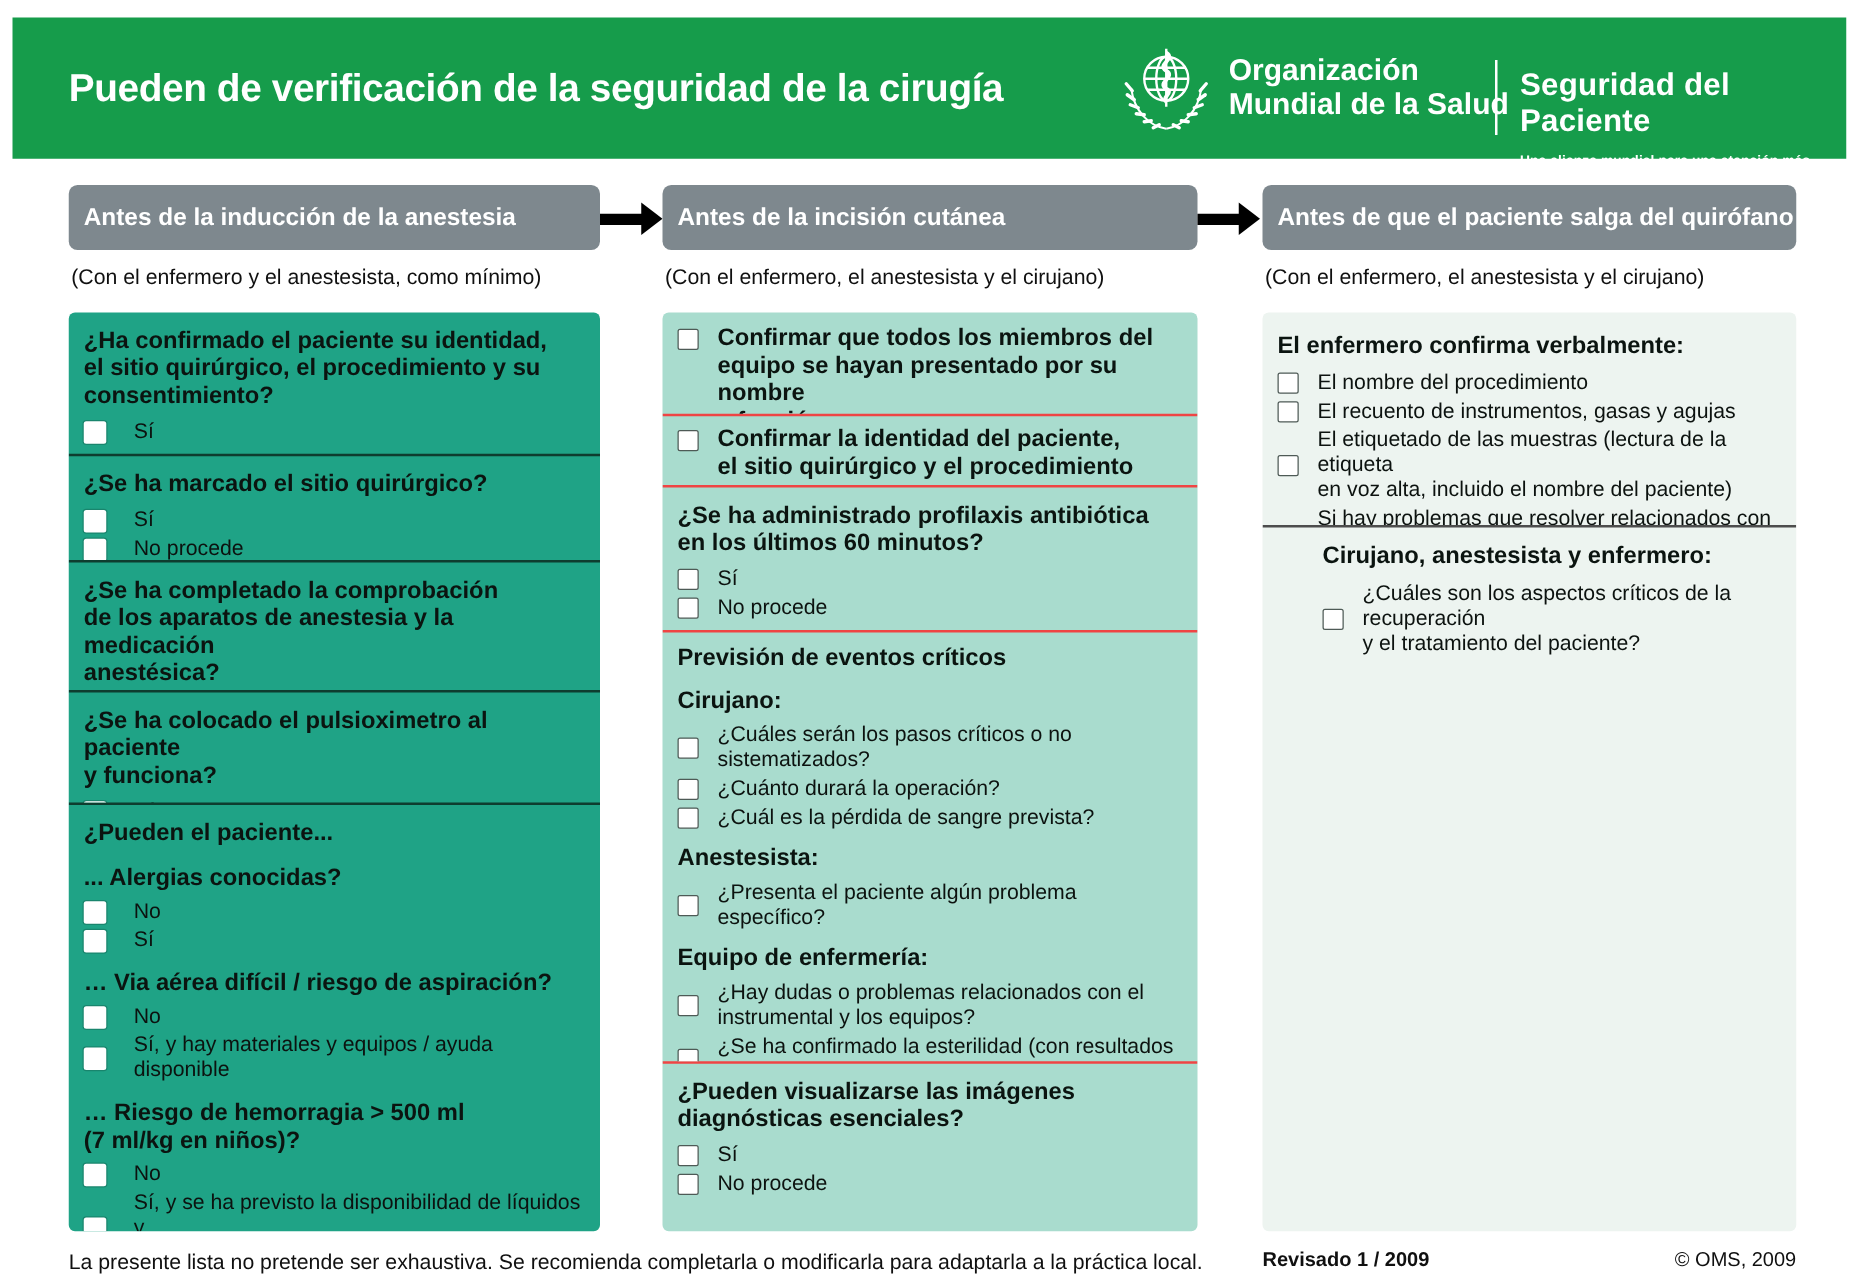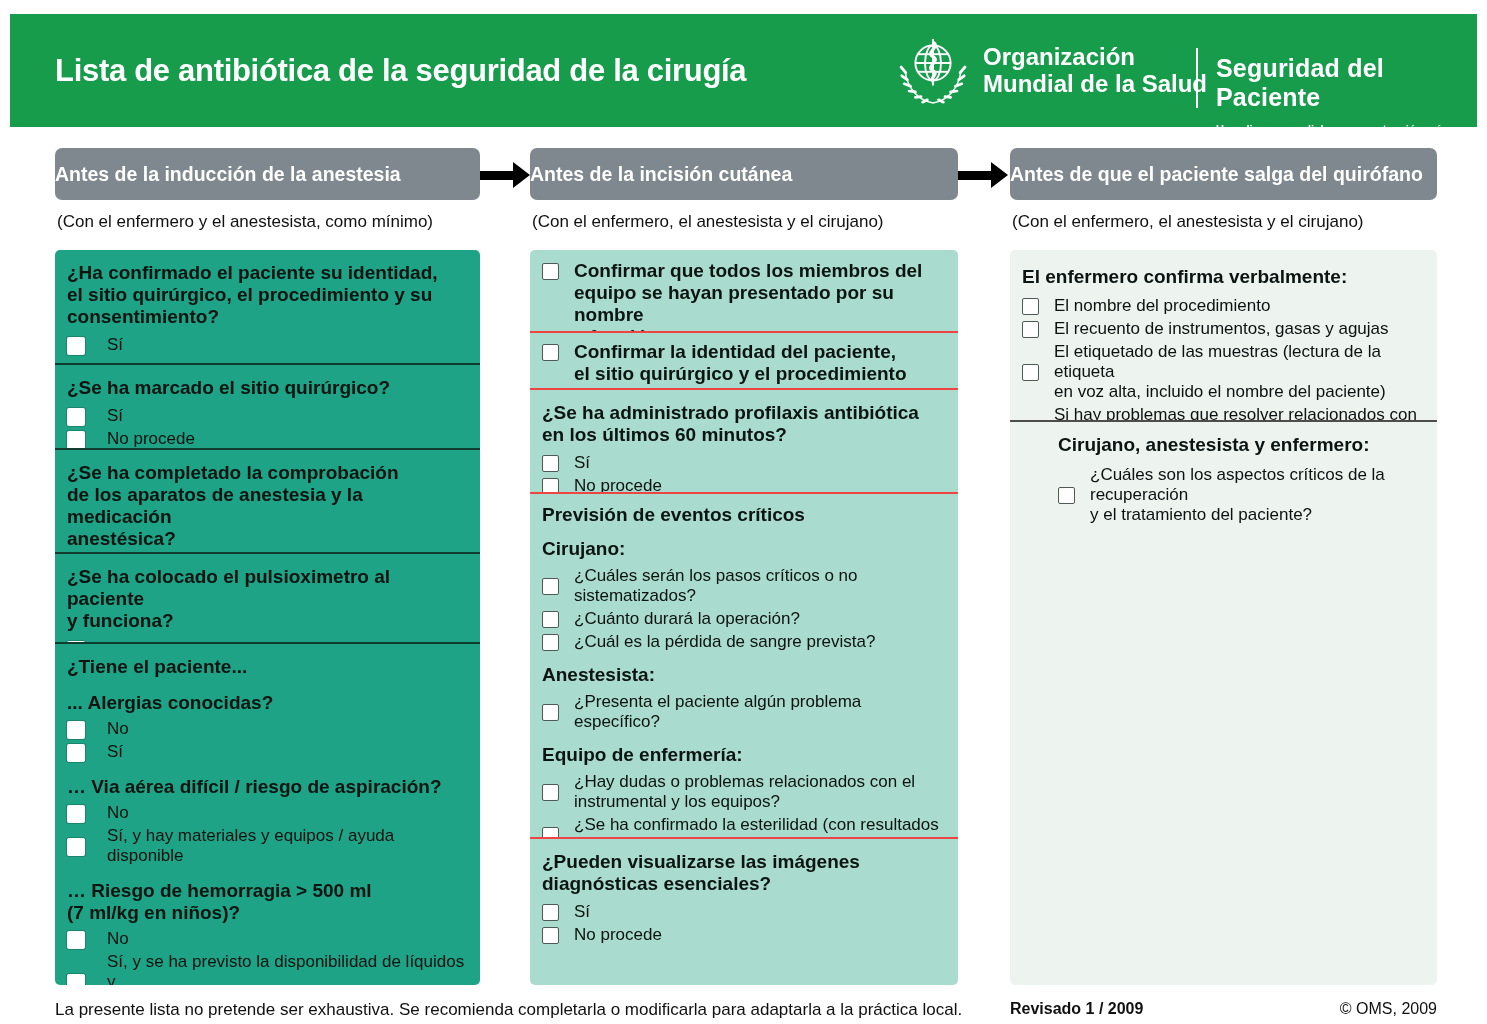--- a/index.html
+++ b/index.html
@@ -14,21 +14,21 @@
   .who-block { position:absolute; left:883px; top:0; height:113px; display:flex; align-items:center; }
   .who-logo { width:80px; height:82px; flex:0 0 auto; }
   .who-name { color:#fff; font-weight:700; font-size:24px; line-height:1.1; margin-left:10px; white-space:pre-line; }
   .banner-divider { position:absolute; left:1186px; top:34px; width:2px; height:60px; background:#fff; }
   .program { position:absolute; left:1206px; top:40px; color:#fff; }
   .program-title { font-size:25px; font-weight:700; letter-spacing:0.2px; }
   .program-subtitle { font-size:11px; font-weight:700; margin-top:11px; letter-spacing:0.1px; }
 
   
   .col-header { position:absolute; top:148px; height:52px; background:#7e888e; border-radius:7px;
-    color:#fff; font-weight:700; font-size:19.5px; display:flex; align-items:center; }
+    color:#fff; font-weight:700; font-size:19.5px; display:flex; align-items:center; padding-left:12px; }
   .col1-h { left:55px;  width:425px; }
   .col2-h { left:530px; width:428px; }
   .col3-h { left:1010px;width:427px; }
   .arrow { position:absolute; top:162px; width:50px; height:26px; }
   .arrow1 { left:480px; } .arrow2 { left:958px; }
   .arrow .shaft { position:absolute; left:0; top:9px; width:34px; height:9px; background:#000; }
   .arrow .head { position:absolute; right:0; top:0; width:0; height:0;
     border-top:13px solid transparent; border-bottom:13px solid transparent; border-left:17px solid #000; }
   .col-subtitle { position:absolute; top:212px; font-size:17px; color:#101010; white-space:nowrap; }
   .sub1 { left:57px; } .sub2 { left:532px; } .sub3 { left:1012px; }
@@ -42,21 +42,21 @@
   .sec { padding:12px 12px 0 12px; overflow:hidden; }
   .panel1 .sec { border-bottom:2px solid #0e3d2f; }
   .panel1 .sec:last-child { border-bottom:none; }
   .panel2 .sec { border-bottom:2px solid #ef4444; }
   .panel2 .sec:last-child { border-bottom:none; }
   .panel3 .sec { border-bottom:2px solid #4d4d4d; }
   .panel3 .sec:last-child { border-bottom:none;padding-left:48px; }
 
   .p1s1{height:115px} .p1s2{height:85px} .p1s3{height:104px} .p1s4{height:90px} .p1s5{flex:1}
   .p2s1{height:83px; padding-top:10px;} .p2s2{height:57px; padding-top:8px;}
-  .p2s3{height:104px; } .p2s4{height:345px; padding-top:10px;} .p2s5{flex:1}
+  .p2s3{height:116px; } .p2s4{height:345px; padding-top:10px;} .p2s5{flex:1}
   .p3s1{height:172px; padding-top:16px;} .p3s2{flex:1}
 
   .q { font-weight:700; font-size:19px; line-height:22px; white-space:pre-line; margin-bottom:7px; color:#0b1410; }
   .heading { font-weight:700; font-size:19px; line-height:22px; margin-bottom:12px; color:#0b1410; }
   .glabel { font-weight:700; font-size:19px; line-height:22px; margin:12px 0 6px 0; color:#0b1410; }
 
   .opt { display:flex; align-items:center; margin-top:3px; }
   .opt-label { font-size:17px; line-height:20px; white-space:pre-line; color:#0c120f; }
   .cb { width:18px; height:18px; background:#fff; border-radius:2px; flex:0 0 auto; margin-top:1px; cursor:pointer; }
   .panel1 .cb { box-shadow:0 0 0 1px rgba(0,0,0,0.18); margin-right:22px; }
@@ -73,21 +73,21 @@
   .footer-note { position:absolute; left:55px; top:1000px; font-size:17px; color:#101010; }
   .footer-rev { position:absolute; left:1010px; top:1000px; font-size:16px; font-weight:700; color:#101010; }
   .footer-copy { position:absolute; right:50px; top:1000px; font-size:16px; color:#101010; }
 </style>
 </head>
 <body>
 
 <div class="page">
 
   <div class="top-banner">
-    <div class="banner-title">Lista de antibiótica de la seguridad de la cirugía</div>
+    <div class="banner-title">Pueden de verificación de la seguridad de la cirugía</div>
     <div class="who-block">
       <svg class="who-logo" viewBox="0 0 100 100">
         <g stroke="#ffffff" fill="none" stroke-width="2.4">
           <circle cx="50" cy="40" r="22"></circle>
           <ellipse cx="50" cy="40" rx="10" ry="22"></ellipse>
           <line x1="28" y1="40" x2="72" y2="40"></line>
           <line x1="31" y1="29" x2="69" y2="29"></line>
           <line x1="31" y1="51" x2="69" y2="51"></line>
           <line x1="50" y1="10" x2="50" y2="68"></line>
         </g>
@@ -166,21 +166,21 @@
     </div>
     <div class="sec p1s4">
       <div class="q">¿Se ha colocado el pulsioximetro al paciente
 y funciona?</div>
       <div class="opt">
         <span class="cb"></span>
         <span class="opt-label">Sí</span>
       </div>
     </div>
     <div class="sec p1s5">
-      <div class="heading">¿Tiene el paciente...</div>
+      <div class="heading">¿Pueden el paciente...</div>
       <div class="subq">
         <div class="q">... Alergias conocidas?</div>
         <div class="opt">
           <span class="cb"></span>
           <span class="opt-label">No</span>
         </div>
         <div class="opt">
           <span class="cb"></span>
           <span class="opt-label">Sí</span>
         </div>

